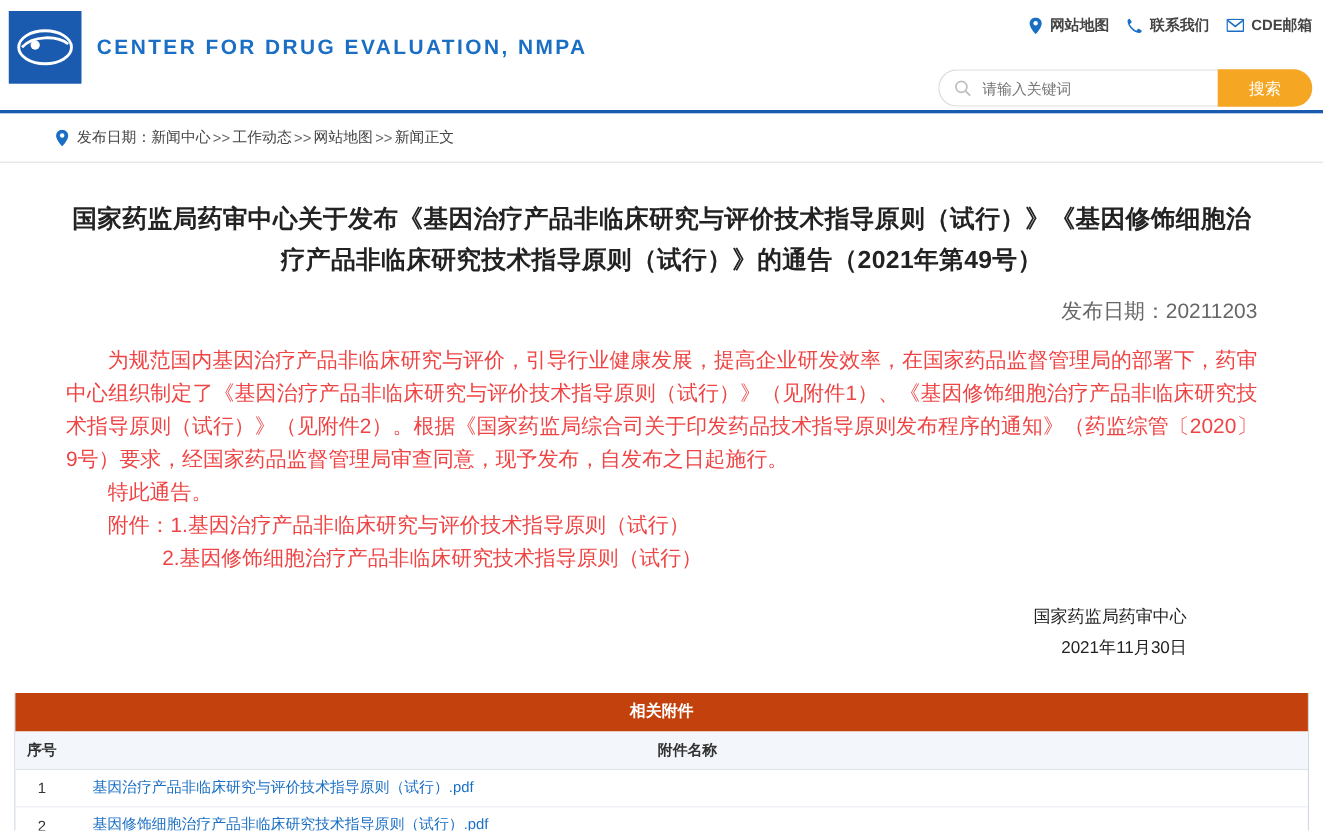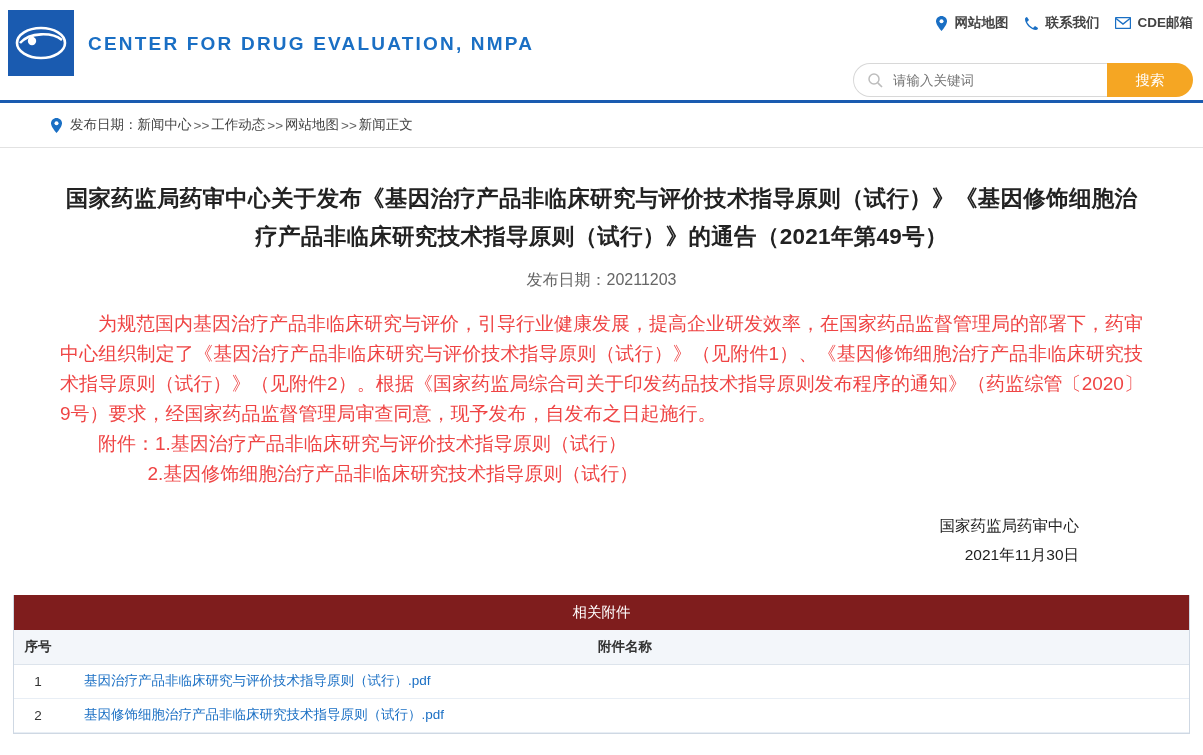--- a/index.html
+++ b/index.html
@@ -127,22 +127,22 @@
     margin: 32px 0 0 0;
     text-align: center;
     font-size: 22.5px;
     font-weight: bold;
     color: #222;
     line-height: 38px;
     letter-spacing: 0.3px;
   }
   .pubdate {
     margin-top: 14px;
-    text-align: center;
-    font-size: 16px;
+    text-align: right;
+    font-size: 19px;
     color: #666;
   }
   .body-text {
     margin-top: 18px;
     font-size: 19px;
     line-height: 30px;
     color: #ef4444;
     text-align: justify;
   }
   .body-text p { margin: 0; }
@@ -160,24 +160,24 @@
 
   
   .att-table {
     margin: 26px 13px 0 13px;
     border: 1px solid #cfd8e3;
     border-top: none;
     width: calc(100% - 26px);
     border-collapse: collapse;
   }
   .att-head {
-    background: #7f1d1d;
+    background: #c2410c;
     color: #fff;
     font-size: 14.5px;
-    font-weight: normal;
+    font-weight: bold;
     text-align: center;
     height: 35px;
     line-height: 35px;
   }
   .att-table table { width: 100%; border-collapse: collapse; }
   .att-table th {
     background: #f3f6fa;
     font-size: 13.5px;
     color: #333;
     font-weight: bold;
@@ -277,20 +277,21 @@
 
 <div class="wrap">
   <h1 class="title">国家药监局药审中心关于发布《基因治疗产品非临床研究与评价技术指导原则（试行）》《基因修饰细胞治疗产品非临床研究技术指导原则（试行）》的通告（2021年第49号）</h1>
 
   <div class="pubdate">
     <span>发布日期：</span><span>20211203</span>
   </div>
 
   <div class="body-text">
     <p class="indent">为规范国内基因治疗产品非临床研究与评价，引导行业健康发展，提高企业研发效率，在国家药品监督管理局的部署下，药审中心组织制定了《基因治疗产品非临床研究与评价技术指导原则（试行）》（见附件1）、《基因修饰细胞治疗产品非临床研究技术指导原则（试行）》（见附件2）。根据《国家药监局综合司关于印发药品技术指导原则发布程序的通知》（药监综管〔2020〕9号）要求，经国家药品监督管理局审查同意，现予发布，自发布之日起施行。</p>
+    <p class="indent">特此通告。</p>
     <p class="attach-line">附件：1.基因治疗产品非临床研究与评价技术指导原则（试行）</p>
     <p class="attach-sub">2.基因修饰细胞治疗产品非临床研究技术指导原则（试行）</p>
   </div>
 
   <div class="signature">
     <div>国家药监局药审中心</div>
     <div>2021年11月30日</div>
   </div>
 </div>
 

